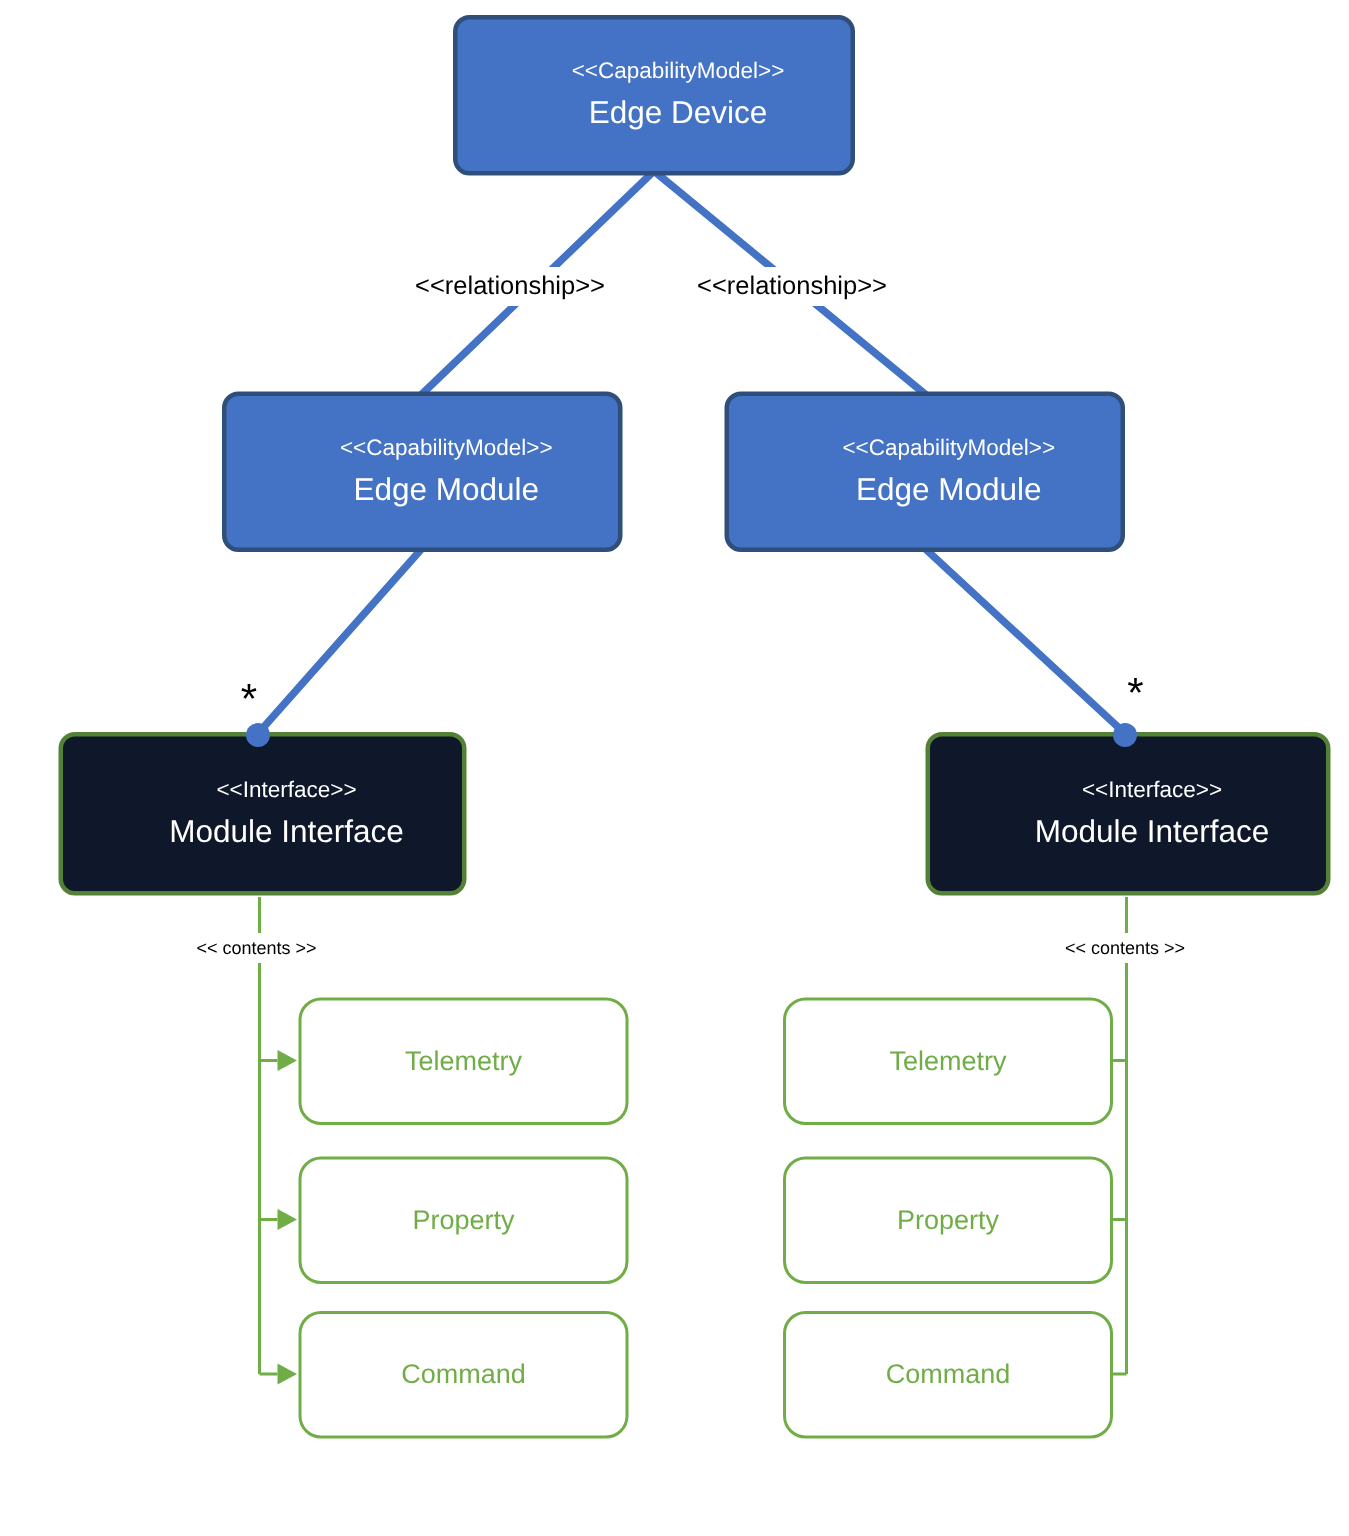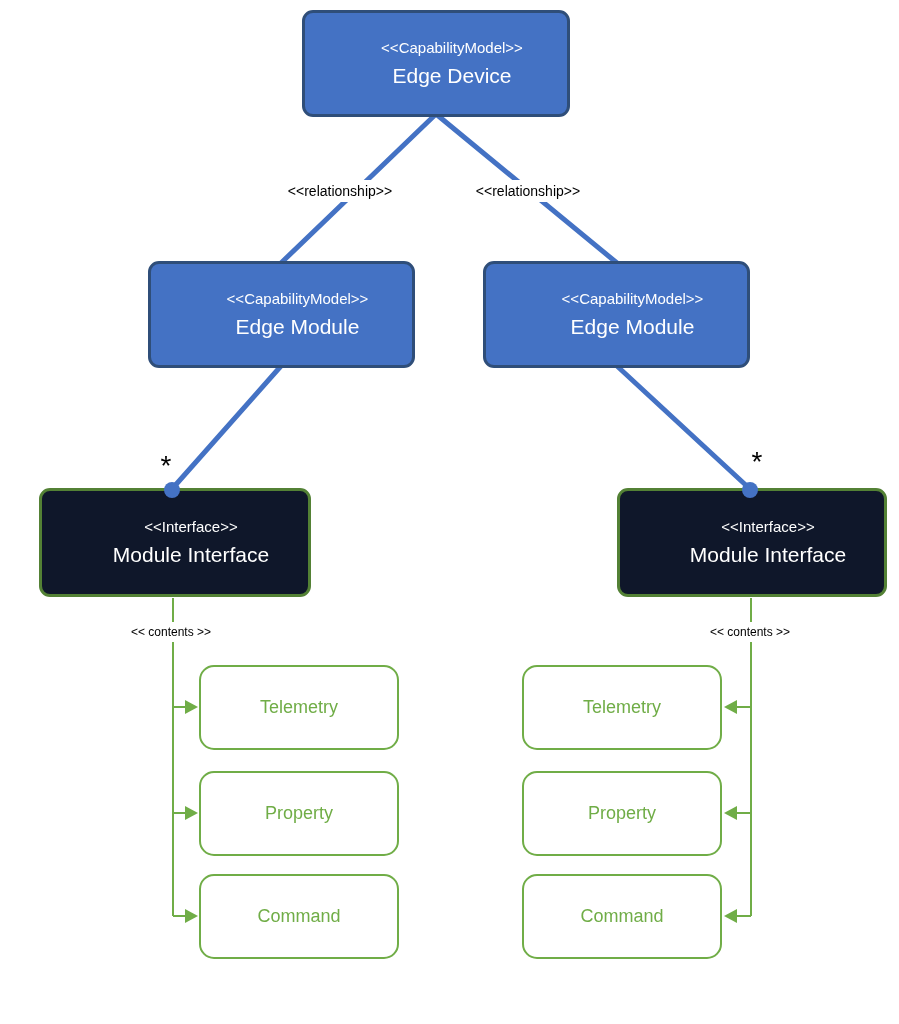--- a/index.html
+++ b/index.html
@@ -36,21 +36,21 @@
 
   .box-edge-device      { left: 302px; top: 10px;  width: 268px; height: 107px; }
   .box-edge-module-l    { left: 148px; top: 261px; width: 267px; height: 107px; }
   .box-edge-module-r    { left: 483px; top: 261px; width: 267px; height: 107px; }
   .box-mod-interface-l  { left: 39px;  top: 488px; width: 272px; height: 109px; }
   .box-mod-interface-r  { left: 617px; top: 488px; width: 270px; height: 109px; }
 
   .item-box {
     position: absolute;
     box-sizing: border-box;
-    width: 200px;
+    width: 220px;
     height: 85px;
     background: #ffffff;
     border: 2px solid #70AD47;
     border-radius: 15px;
     color: #70AD47;
     font-size: 18px;
     display: flex;
     align-items: center;
     justify-content: center;
     z-index: 1;
@@ -60,21 +60,21 @@
   .ib-c-l { left: 199px; top: 874px; }
   .ib-t-r { left: 522px; top: 665px; }
   .ib-p-r { left: 522px; top: 771px; }
   .ib-c-r { left: 522px; top: 874px; }
 
   .edge-label {
     position: absolute;
     transform: translate(-50%, -50%);
     background: #ffffff;
     color: #000000;
-    font-size: 14px;
+    font-size: 17px;
     padding: 3px 7px;
     white-space: nowrap;
     z-index: 2;
   }
   .contents-label { font-size: 12px; }
   .lbl-rel-l { left: 340px; top: 191px; }
   .lbl-rel-r { left: 528px; top: 191px; }
   .lbl-con-l { left: 171px; top: 632px; }
   .lbl-con-r { left: 750px; top: 632px; }
 

